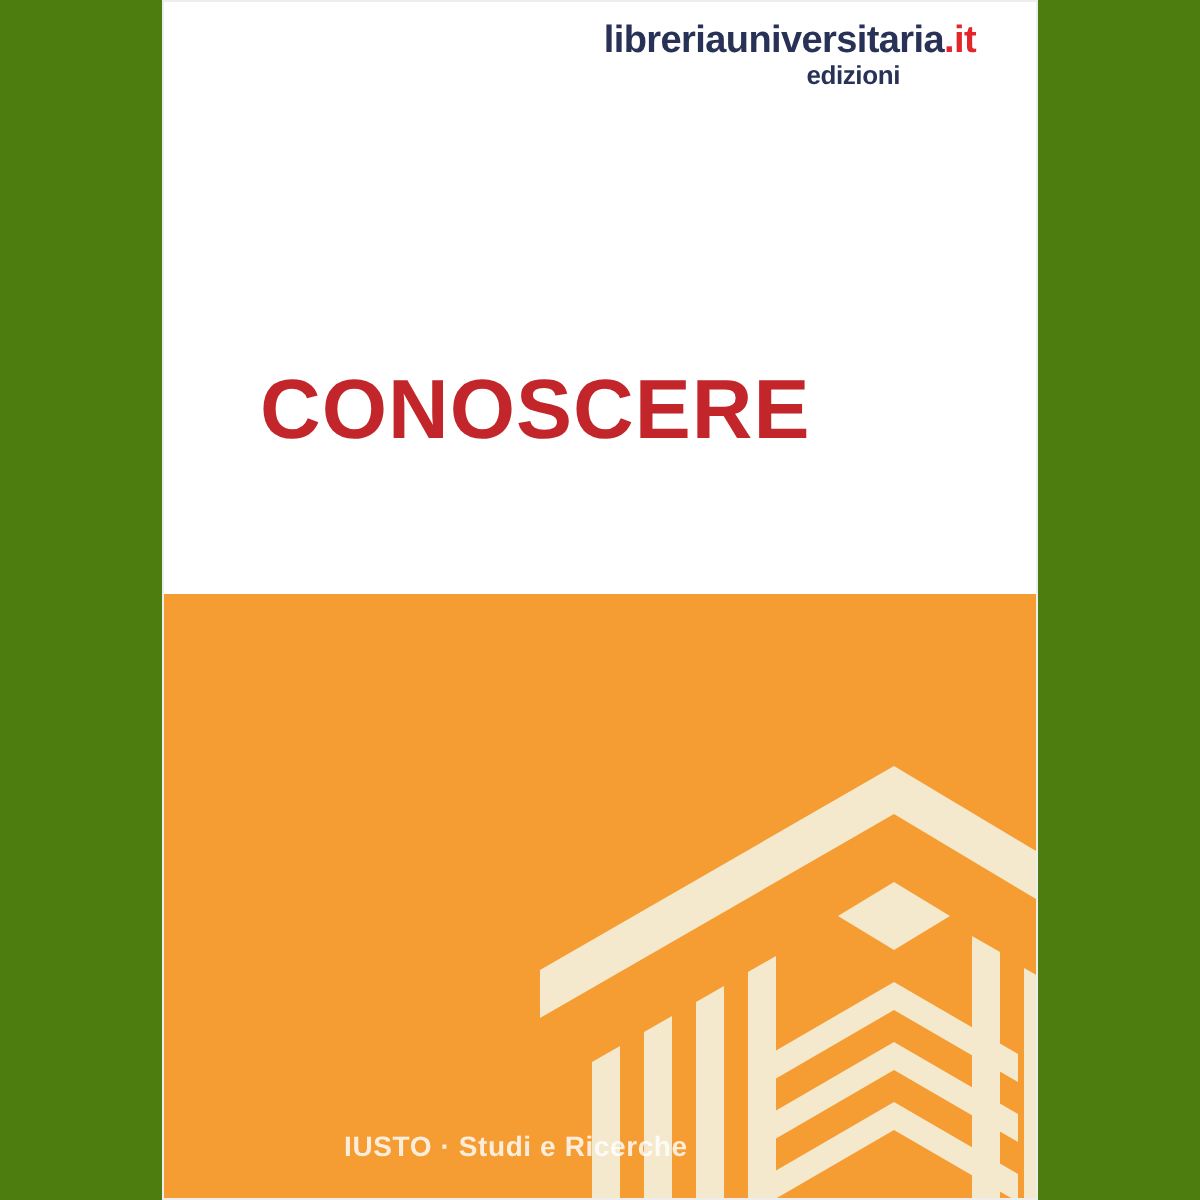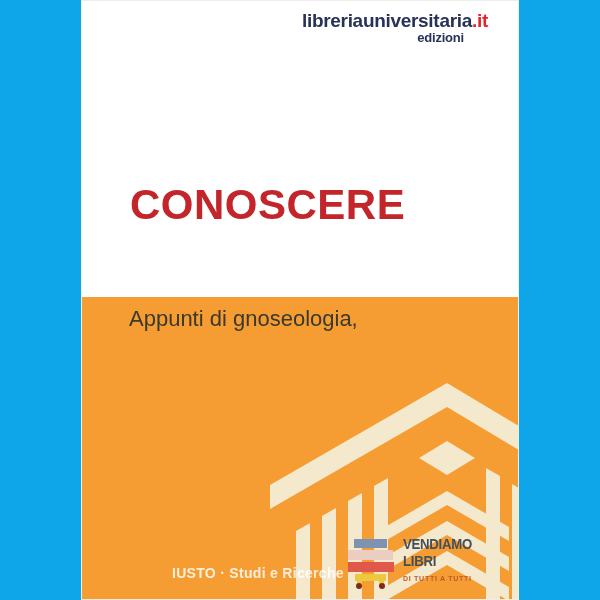--- a/index.html
+++ b/index.html
@@ -1,35 +1,35 @@
 <!DOCTYPE html>
 <html style="--orange: #F59D33; --cream: #F5E9CD; --red: #C3262A; --logo-red: #E3262A; --navy: #283257; --ink: #3A3A3A; --subtitle-ink: #3B382C; --badge-navy: #42505C; --badge-orange: #C05A2E; --cart-blue: #7E93B2; --cart-pink: #ECCDC1; --cart-red: #DF584A; --cart-yellow: #EDC83E; --cart-wheel: #7F2B1A;"><head>
 <meta charset="utf-8">
 <style>
   html,body{margin:0;padding:0;background:#fff;}
   .stage{
-    position:relative;width:600px;height:600px;background:#0ea5e9;overflow:hidden;
+    position:relative;width:600px;height:600px;background:#4d7c0f;overflow:hidden;
     font-family:"Liberation Sans", sans-serif;
   }
   .cover{
     position:absolute;left:81px;top:0;width:438px;height:600px;
     background:#fff;border:1px solid #ededed;box-sizing:border-box;overflow:hidden;
   }
   
   .publisher{
     position:absolute;top:10px;right:30px;text-align:right;line-height:1;
   }
   .publisher .brandline{
     font-size:19px;font-weight:bold;letter-spacing:-0.3px;color:var(--navy);
     white-space:nowrap;
   }
   .publisher .tld{color:var(--logo-red);}
   .publisher .tagline{
     font-size:13px;font-weight:bold;color:var(--navy);
-    margin-top:1px;margin-right:24px;letter-spacing:-0.2px;
+    margin-top:1px;margin-right:38px;letter-spacing:-0.2px;
   }
   .author{
     position:absolute;left:46px;top:60px;
     font-size:23px;letter-spacing:0.5px;color:var(--ink);white-space:nowrap;
   }
   .title{
     position:absolute;left:48px;top:180px;
     font-size:42px;font-weight:bold;letter-spacing:0.5px;color:var(--red);
     white-space:nowrap;
   }
@@ -97,38 +97,20 @@
         <polygon points="214,234 228,226 228,304 214,304"></polygon>
         <polygon points="240,219 254,211 254,304 240,304"></polygon>
         <polygon points="266,204 280,196 280,304 266,304"></polygon>
         <polygon points="292,189 306,181 306,304 292,304"></polygon>
 
         <polygon points="404,171 418,179 418,304 404,304"></polygon>
         <polygon points="430,187 444,195 444,304 430,304"></polygon>
       </svg>
 
       <div class="subtitle">
-        <div>Appunti di gnoseologia,</div>
       </div>
 
       <div class="series">IUSTO · Studi e Ricerche</div>
 
-      <div class="badge">
-        <svg class="cart" viewBox="0 0 46 54" aria-hidden="true">
-          <rect x="6" y="4" width="33" height="9" style="fill:var(--cart-blue)"></rect>
-          <rect x="0" y="15" width="45" height="10" style="fill:var(--cart-pink)"></rect>
-          <rect x="0" y="27" width="46" height="10" style="fill:var(--cart-red)"></rect>
-          <rect x="7" y="39" width="31" height="7" style="fill:var(--cart-yellow)"></rect>
-          <rect x="9" y="46" width="5" height="6" style="fill:var(--cart-yellow)"></rect>
-          <rect x="31" y="46" width="5" height="6" style="fill:var(--cart-yellow)"></rect>
-          <circle cx="11" cy="51" r="3" style="fill:var(--cart-wheel)"></circle>
-          <circle cx="34" cy="51" r="3" style="fill:var(--cart-wheel)"></circle>
-        </svg>
-        <div class="badge-text">
-          <div class="badge-big">VENDIAMO</div>
-          <div class="badge-big">LIBRI</div>
-          <div class="badge-small">DI TUTTI A TUTTI</div>
-        </div>
-      </div>
 
     </div>
   </div>
 </div>
 
 </body></html>

